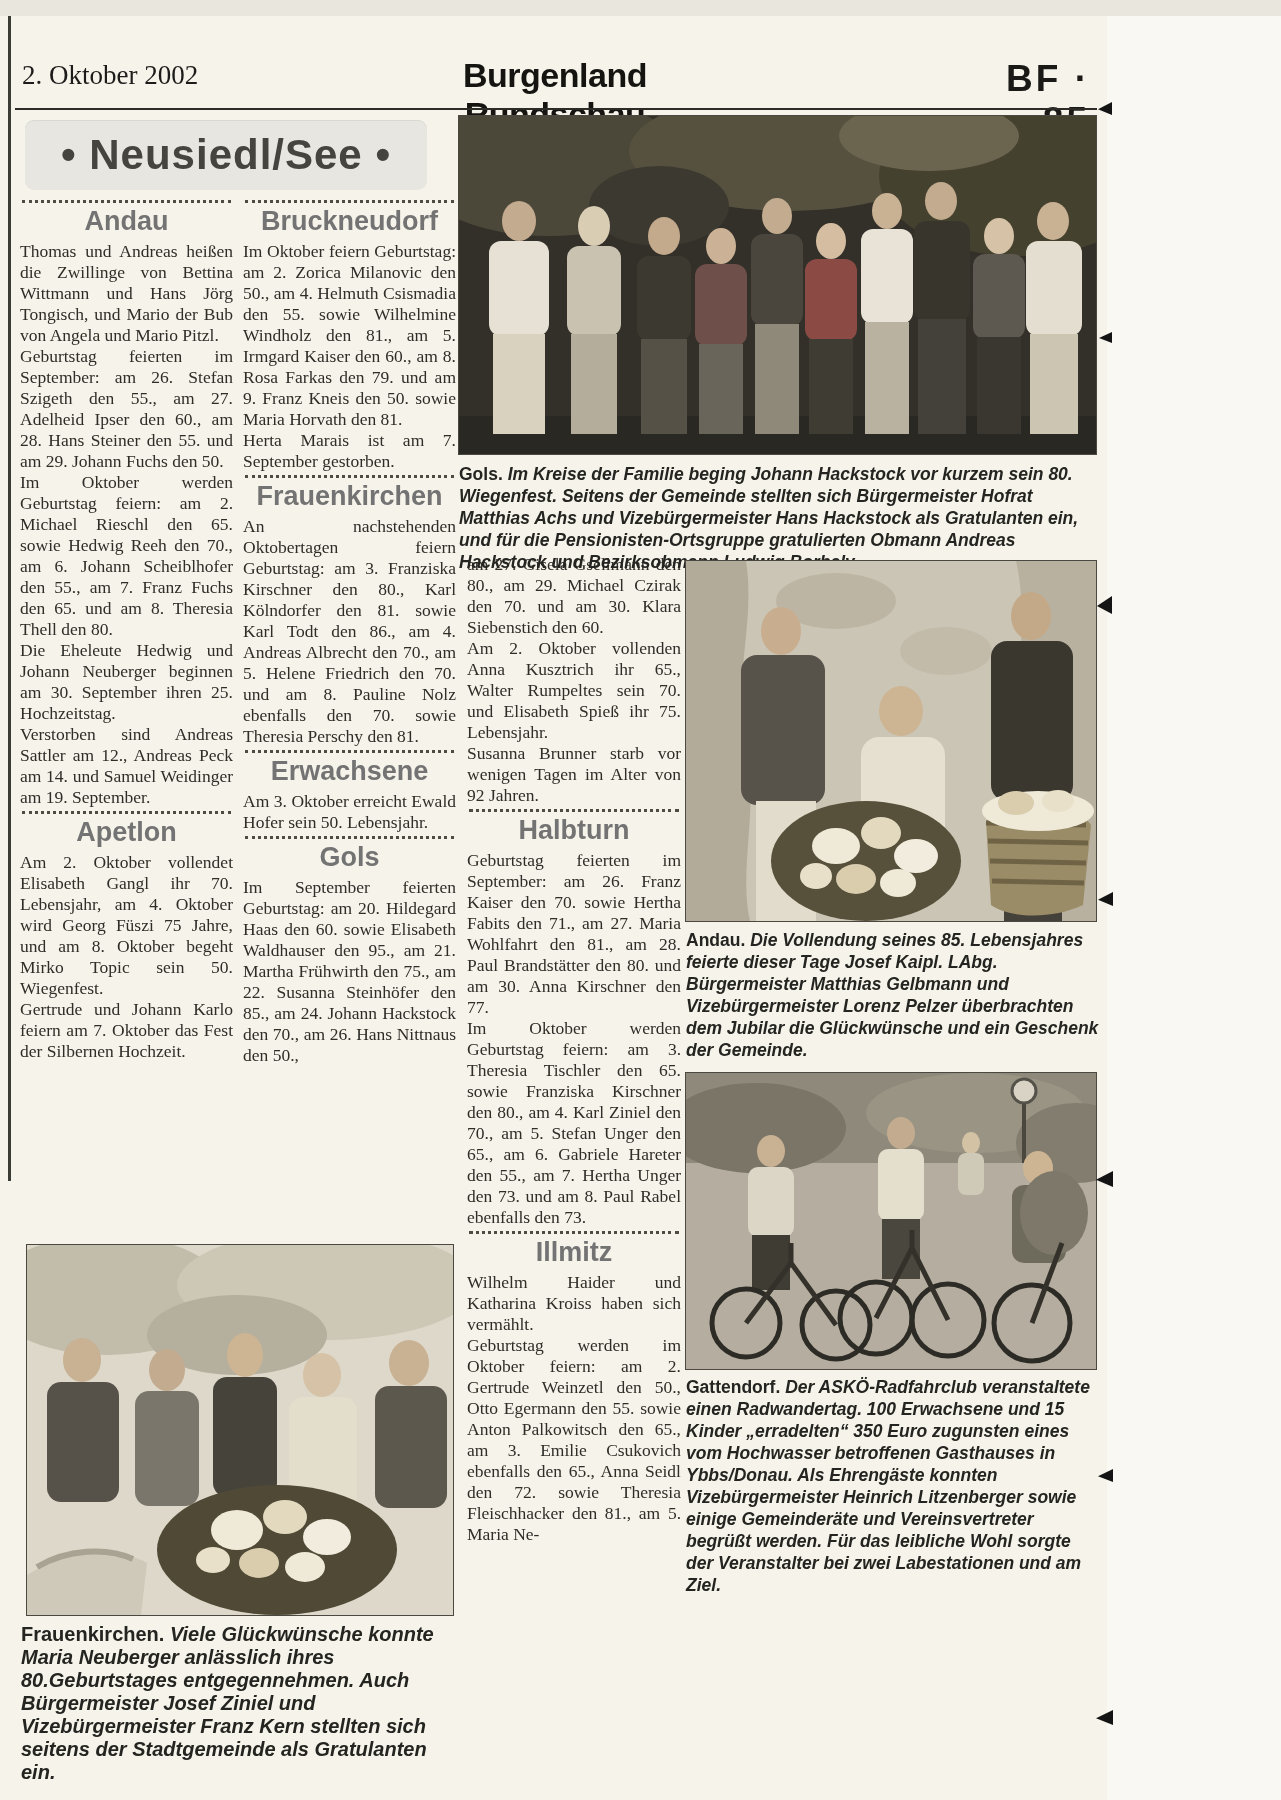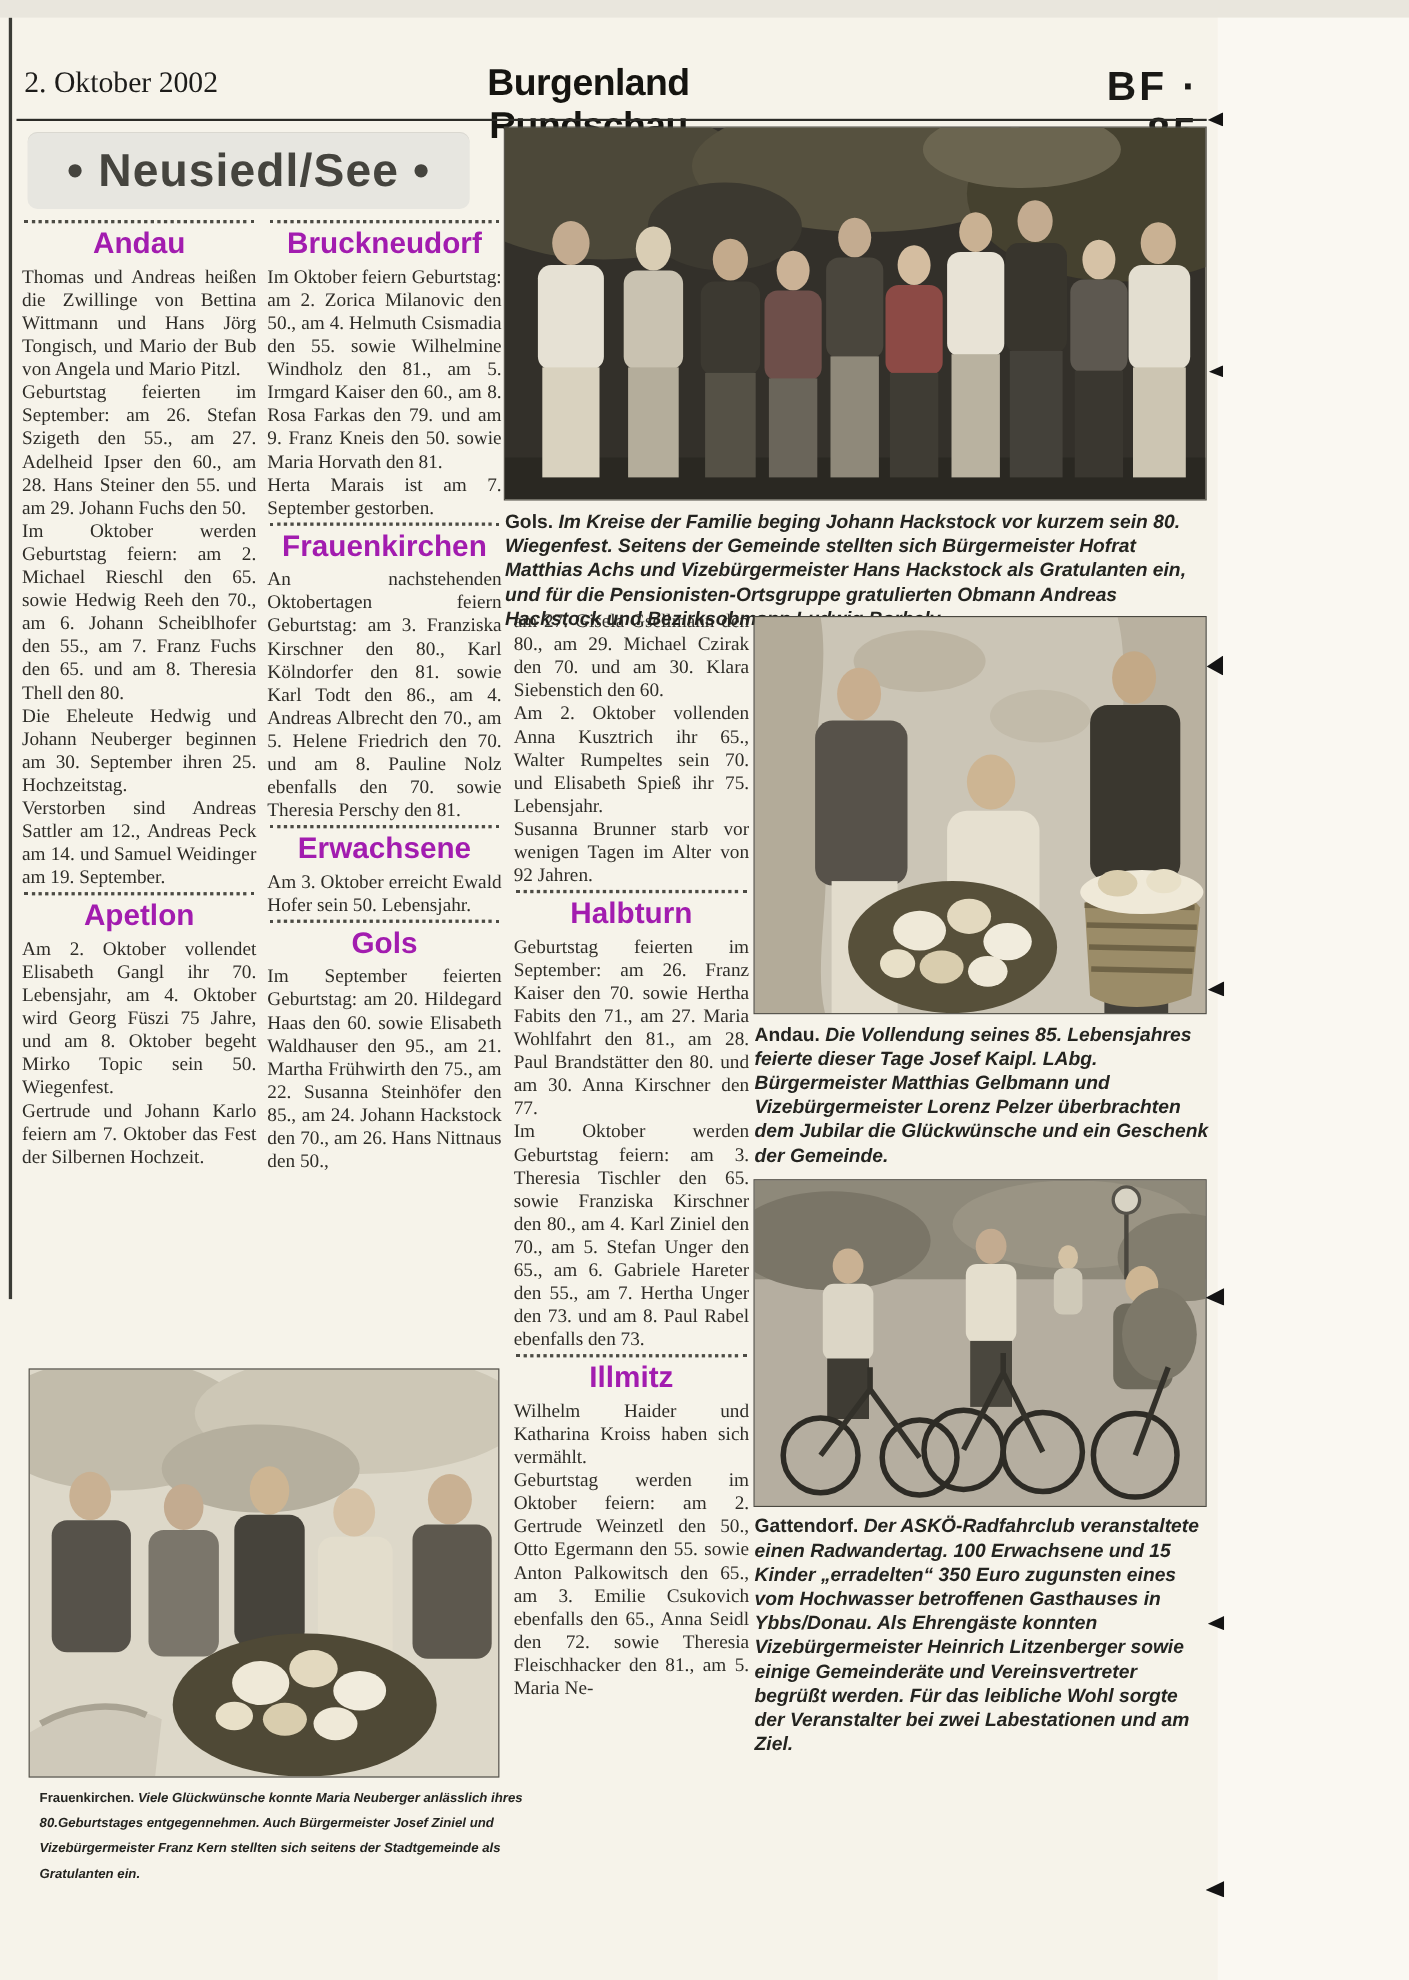--- a/index.html
+++ b/index.html
@@ -7,60 +7,60 @@
     position:relative;width:1281px;height:1800px;margin:16px auto;
     background:#f6f3ea;overflow:hidden;
     font-family:"Liberation Serif",serif;color:#2f2d28;
   }
   .right-margin{position:absolute;left:1107px;top:0;width:174px;height:1800px;background:#faf8f2;}
   .left-scan-line{position:absolute;left:8px;top:0;width:3px;height:1165px;background:#3b3b36;}
   .scan-mark{position:absolute;background:#141414;clip-path:polygon(100% 0,0 55%,100% 100%);}
 
   
   .header-date{position:absolute;left:22px;top:44px;font-size:27px;color:#1d1c1a;}
-  .header-masthead{position:absolute;left:350px;top:40px;width:370px;text-align:center;
+  .header-masthead{position:absolute;left:370px;top:40px;width:370px;text-align:center;
     font-family:"Liberation Sans",sans-serif;font-weight:700;font-size:34px;letter-spacing:-0.5px;color:#151410;}
   .header-code{position:absolute;left:960px;top:42px;width:130px;text-align:right;
     font-family:"Liberation Sans",sans-serif;font-weight:700;font-size:37px;letter-spacing:3px;color:#1a1916;}
   .header-rule{position:absolute;left:15px;top:92px;width:1082px;height:2px;background:#2c2b27;}
 
   
   .badge{position:absolute;left:25px;top:104px;width:402px;height:70px;background:#e7e6e0;
     border-radius:9px;box-shadow:0 1px 0 #dad8d0 inset;
     font-family:"Liberation Sans",sans-serif;font-weight:700;font-size:42px;color:#45443e;
     text-align:center;line-height:70px;letter-spacing:1px;}
 
   
   .col{position:absolute;}
   .col1{left:20px;top:181px;width:213px;}
   .col2{left:243px;top:181px;width:213px;}
   .col3{left:467px;top:538px;width:214px;}
   .section-rule{border-top:3px dotted #4c4b44;height:0;margin:3px 2px 3px 2px;}
   .section h2{font-family:"Liberation Sans",sans-serif;font-weight:700;font-size:27px;
-    text-align:center;margin:1px 0 4px 0;color:#a21caf;letter-spacing:0;}
+    text-align:center;margin:1px 0 4px 0;color:#737373;letter-spacing:0;}
   .section p{font-size:17.5px;line-height:21px;text-align:justify;margin:0;
     hyphens:auto;-webkit-hyphens:auto;}
 
   
   .photo{position:absolute;outline:1px solid #4a4840;overflow:hidden;background:#8b867a;}
   .photo svg{display:block;}
   .ph1{left:459px;top:100px;width:637px;height:338px;}
   .ph2{left:686px;top:545px;width:410px;height:360px;}
   .ph3{left:686px;top:1057px;width:410px;height:296px;}
   .ph4{left:27px;top:1229px;width:426px;height:370px;}
 
   
   .caption{position:absolute;font-family:"Liberation Sans",sans-serif;font-weight:700;
     font-size:17.5px;line-height:22px;color:#242420;text-align:left;}
   .caption .lead{font-style:normal;}
   .caption .ctext{font-style:italic;}
   .cap1{left:459px;top:447px;width:640px;}
   .cap2{left:686px;top:913px;width:414px;}
   .cap3{left:686px;top:1360px;width:416px;}
-  .cap4{left:36px;top:1607px;width:442px;font-size:12px;line-height:23px;}
+  .cap4{left:21px;top:1607px;width:442px;font-size:20px;line-height:23px;}
 </style>
 </head>
 <body>
 
 <div class="page">
   <div class="right-margin"></div>
   <div class="left-scan-line"></div>
 
   <div class="header-date">2. Oktober 2002</div>
   <div class="header-masthead">Burgenland Rundschau</div>

